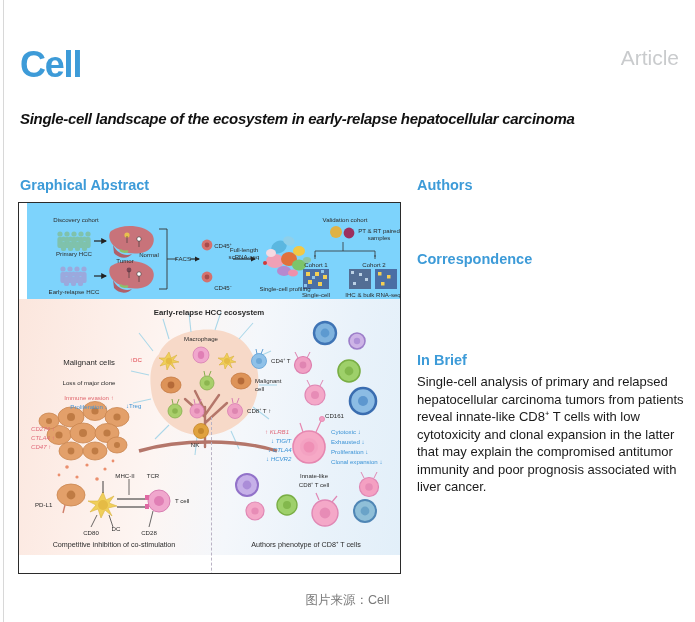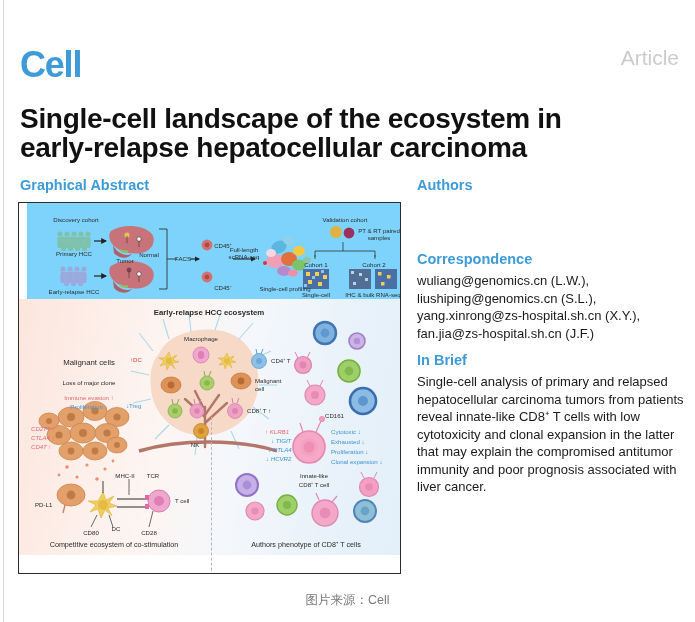--- a/index.html
+++ b/index.html
@@ -41,25 +41,26 @@
     right: 16px; top: 46px;
     font-size: 21px;
     font-weight: normal;
     color: #c9cbcd;
     letter-spacing: 0px;
   }
   .paper-title {
     position: absolute;
     left: 20px; top: 104px;
     width: 600px;
-    font-size: 28px;
+    font-size: 15px;
     font-weight: bold;
     color: #111111;
     line-height: 29px;
     letter-spacing: -0.3px;
+    font-style: italic;
   }
   
   .sec-head {
     color: #3d9bd8;
     font-size: 14.5px;
     font-weight: bold;
   }
   #ga-head { position: absolute; left: 20px; top: 177px; }
   #authors-head { position: absolute; left: 417px; top: 177px; }
   #corr-head { position: absolute; left: 417px; top: 251px; }
@@ -158,21 +159,20 @@
 
   <div class="left-rule"></div>
 
   <div class="brand">Cell</div>
   <div class="article-tag">Article</div>
   <div class="paper-title">Single-cell landscape of the ecosystem in early-relapse hepatocellular carcinoma</div>
 
   <div id="ga-head" class="sec-head">Graphical Abstract</div>
   <div id="authors-head" class="sec-head">Authors</div>
   <div id="corr-head" class="sec-head">Correspondence</div>
-  <div id="corr-body" class="body-text">wuliang@genomics.cn (L.W.), liushiping@genomics.cn (S.L.), yang.xinrong@zs-hospital.sh.cn (X.Y.), fan.jia@zs-hospital.sh.cn (J.F.)</div>
   <div id="brief-head" class="sec-head">In Brief</div>
   <div id="brief-body" class="body-text">Single-cell analysis of primary and relapsed hepatocellular carcinoma tumors from patients reveal innate-like CD8⁺ T cells with low cytotoxicity and clonal expansion in the latter that may explain the compromised antitumor immunity and poor prognosis associated with liver cancer.</div>
 
   <div class="src-note">图片来源：Cell</div>
 
   <div id="figure">
 
     <div id="flow">
       <svg class="svgwrap" viewBox="0 0 381 110" xmlns="http://www.w3.org/2000/svg">
 
@@ -561,19 +561,19 @@
       <div class="fl blue-i" style="left:247px; top:156px;">↓ HCVR2</div>
 
       <div class="fl blue" style="left:312px; top:129px;">Cytotoxic ↓</div>
       <div class="fl blue" style="left:312px; top:139px;">Exhausted ↓</div>
       <div class="fl blue" style="left:312px; top:149px;">Proliferation ↓</div>
       <div class="fl blue" style="left:312px; top:159px;">Clonal expansion ↓</div>
 
       <div class="fl c" style="left:295px; top:173px;">Innate-like</div>
       <div class="fl c" style="left:295px; top:182px;">CD8⁺ T cell</div>
 
-      <div class="cap" style="left:95px;">Competitive ecosystem of co-stimulation</div>
+      <div class="cap" style="left:95px;">Competitive inhibition of co-stimulation</div>
       <div class="cap" style="left:287px;">Authors phenotype of CD8⁺ T cells</div>
 
       <div class="vdash"></div>
     </div>
   </div>
 </div>
 
 </body></html>

